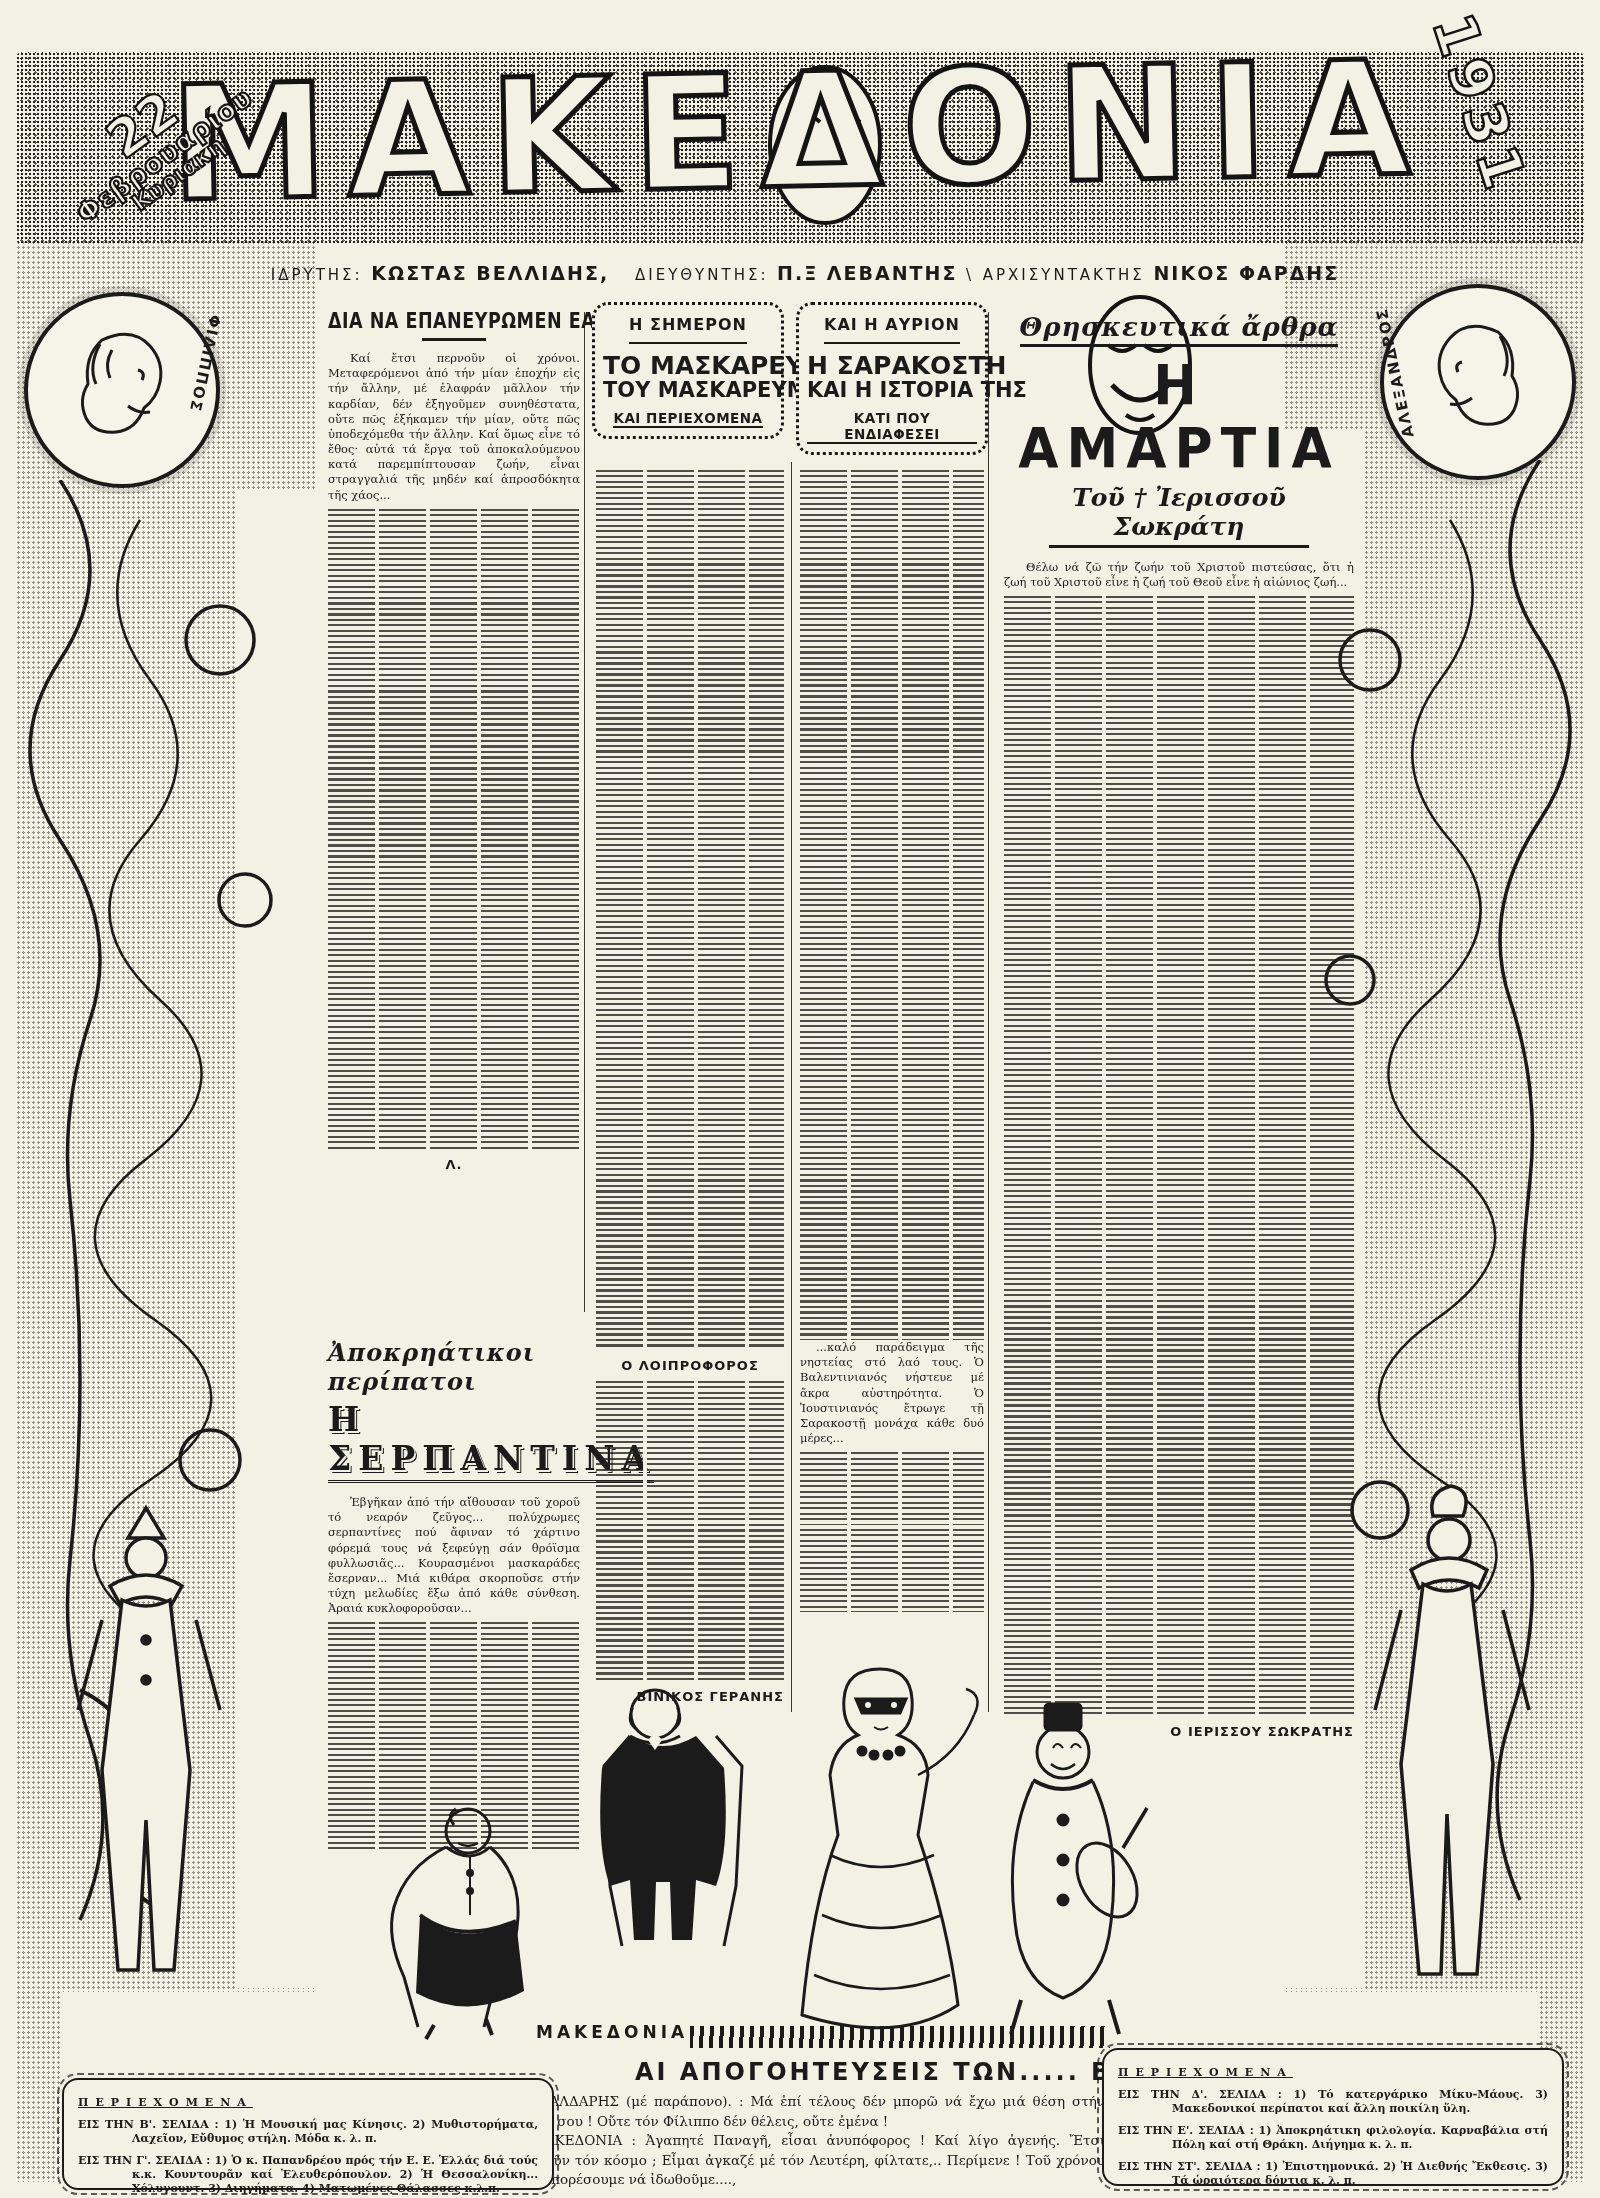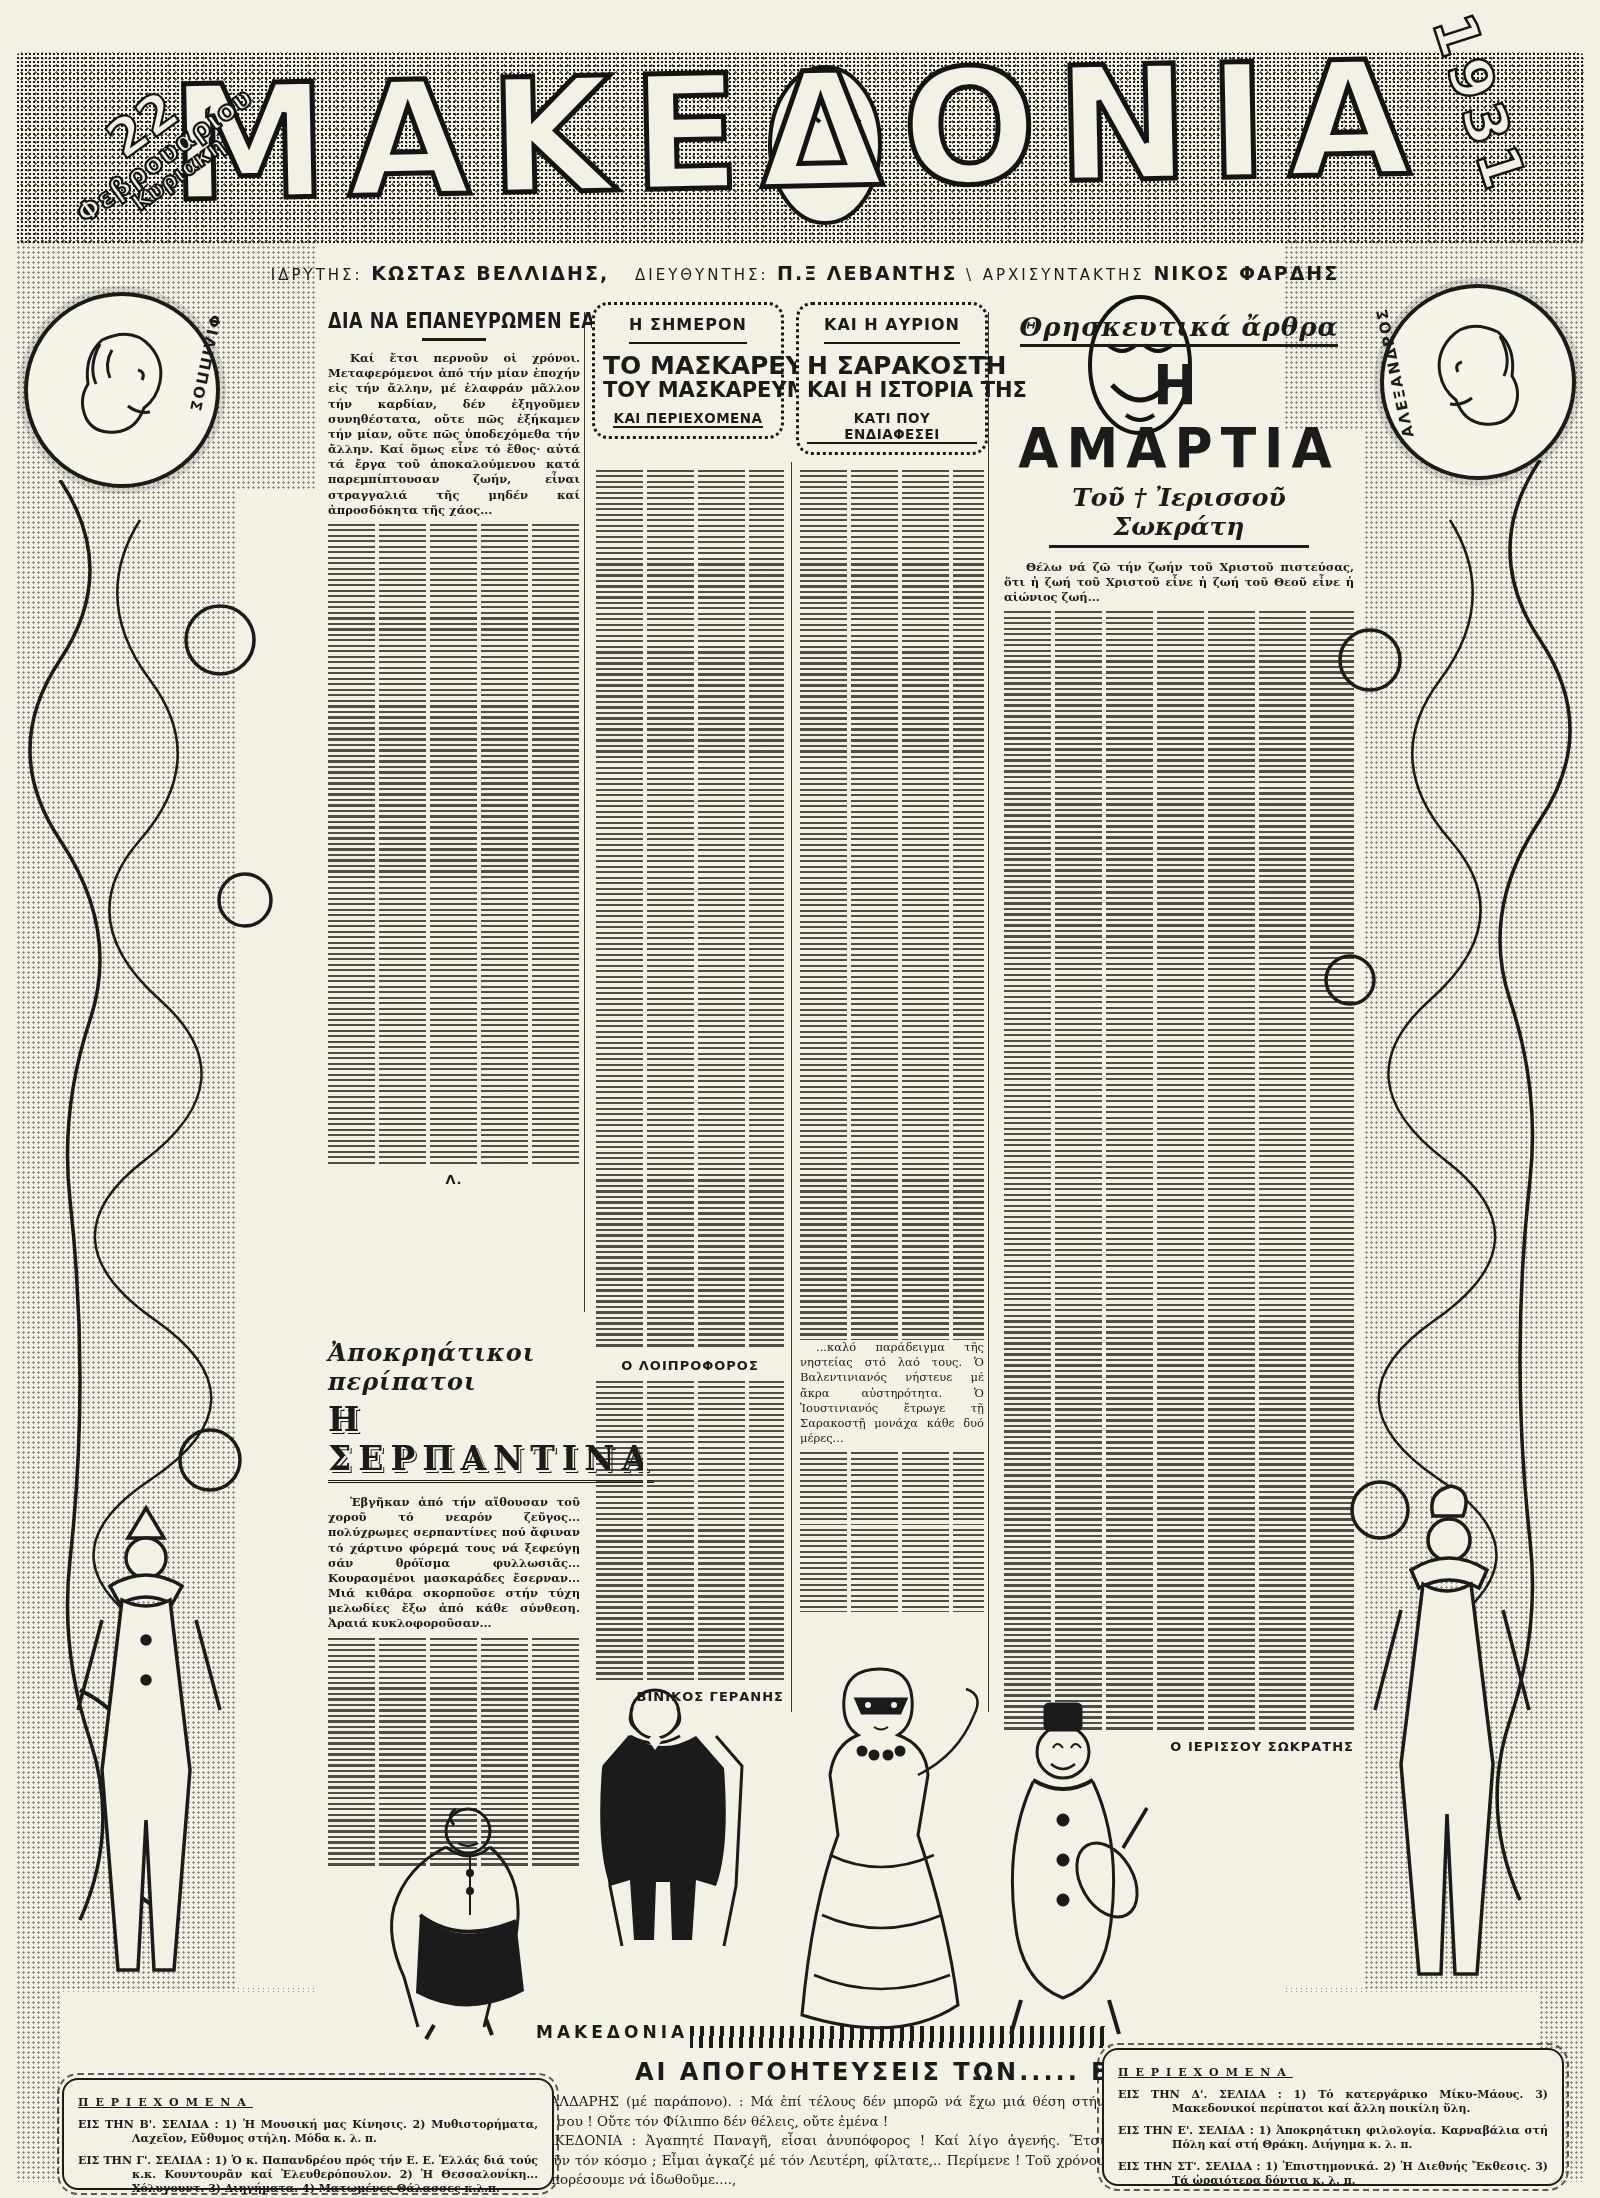--- a/index.html
+++ b/index.html
@@ -49,21 +49,21 @@
   .med-name.right-side{right:2px;writing-mode:vertical-rl;transform:rotate(12deg);}
   .med-name.left-side{left:2px;writing-mode:vertical-rl;transform:rotate(-12deg) scale(-1);}
 
   
   .vrule{position:absolute;width:1px;background:#3a372f;}
   .col{position:absolute;}
   .headline-1{font-family:"DejaVu Sans","Liberation Sans",sans-serif;font-weight:bold;font-size:17.5px;
       letter-spacing:.5px;text-align:center;white-space:nowrap;transform:scaleY(1.25);margin:0 0 6px;}
   .head-rule{width:64px;height:3px;background:#1b1b1b;margin:8px auto 10px;}
   .bodytext{font-size:11.5px;line-height:1.32;text-align:justify;text-indent:16px;margin:0 0 6px;}
-  .bodytext.first{text-indent:22px;font-weight:bold;}
+  .bodytext.first{text-indent:22px;}
   .sig{font-family:"DejaVu Sans","Liberation Sans",sans-serif;font-weight:bold;font-size:13px;
       text-align:center;letter-spacing:1px;margin-top:8px;}
   .sig.right{text-align:right;}
 
   .hbox{border:3px dotted #181818;border-radius:16px;padding:10px 8px 8px;text-align:center;background:#f3f0e4;}
   .hbox .kicker{font-family:"DejaVu Sans","Liberation Sans",sans-serif;font-weight:bold;font-size:16px;
       display:inline-block;border-bottom:2px solid #181818;padding-bottom:8px;margin-bottom:8px;letter-spacing:1px;}
   .hbox .big{font-family:"DejaVu Sans","Liberation Sans",sans-serif;font-weight:bold;font-size:25px;
       line-height:1.08;transform:scaleY(1.15);letter-spacing:0px;white-space:nowrap;}
   .hbox .big.small{font-size:21px;}

